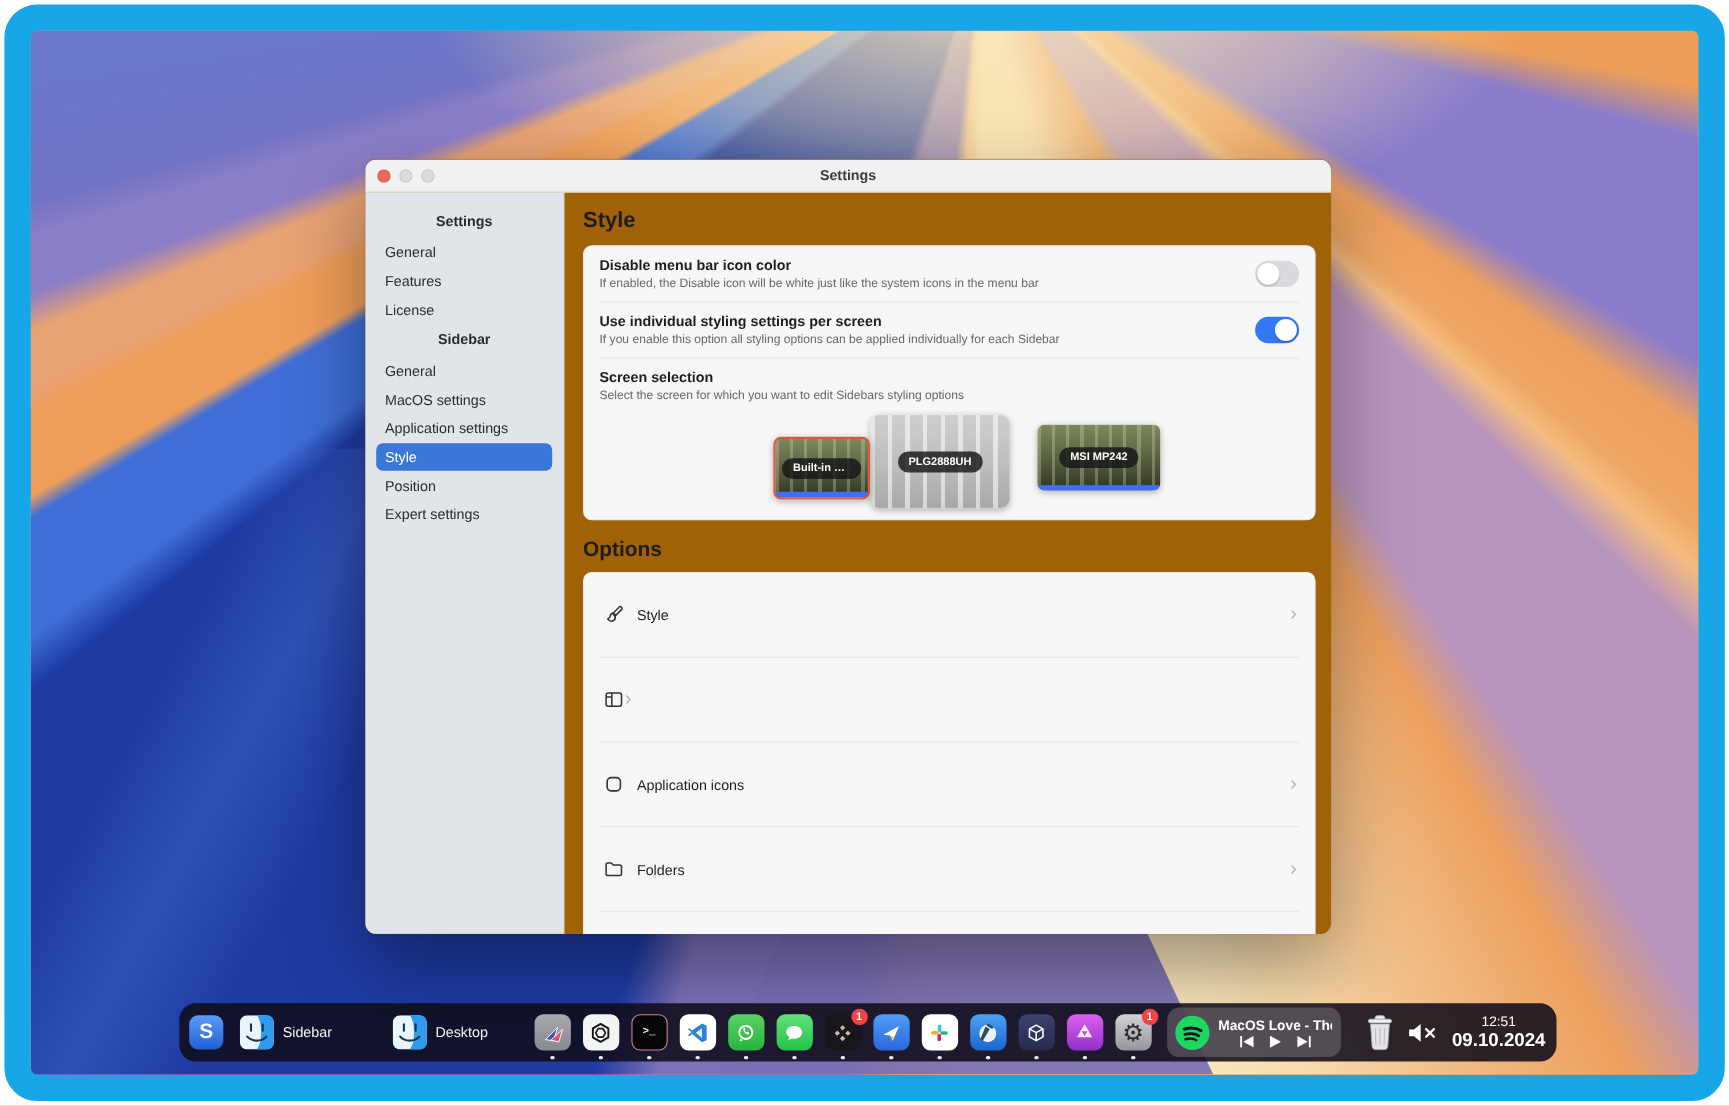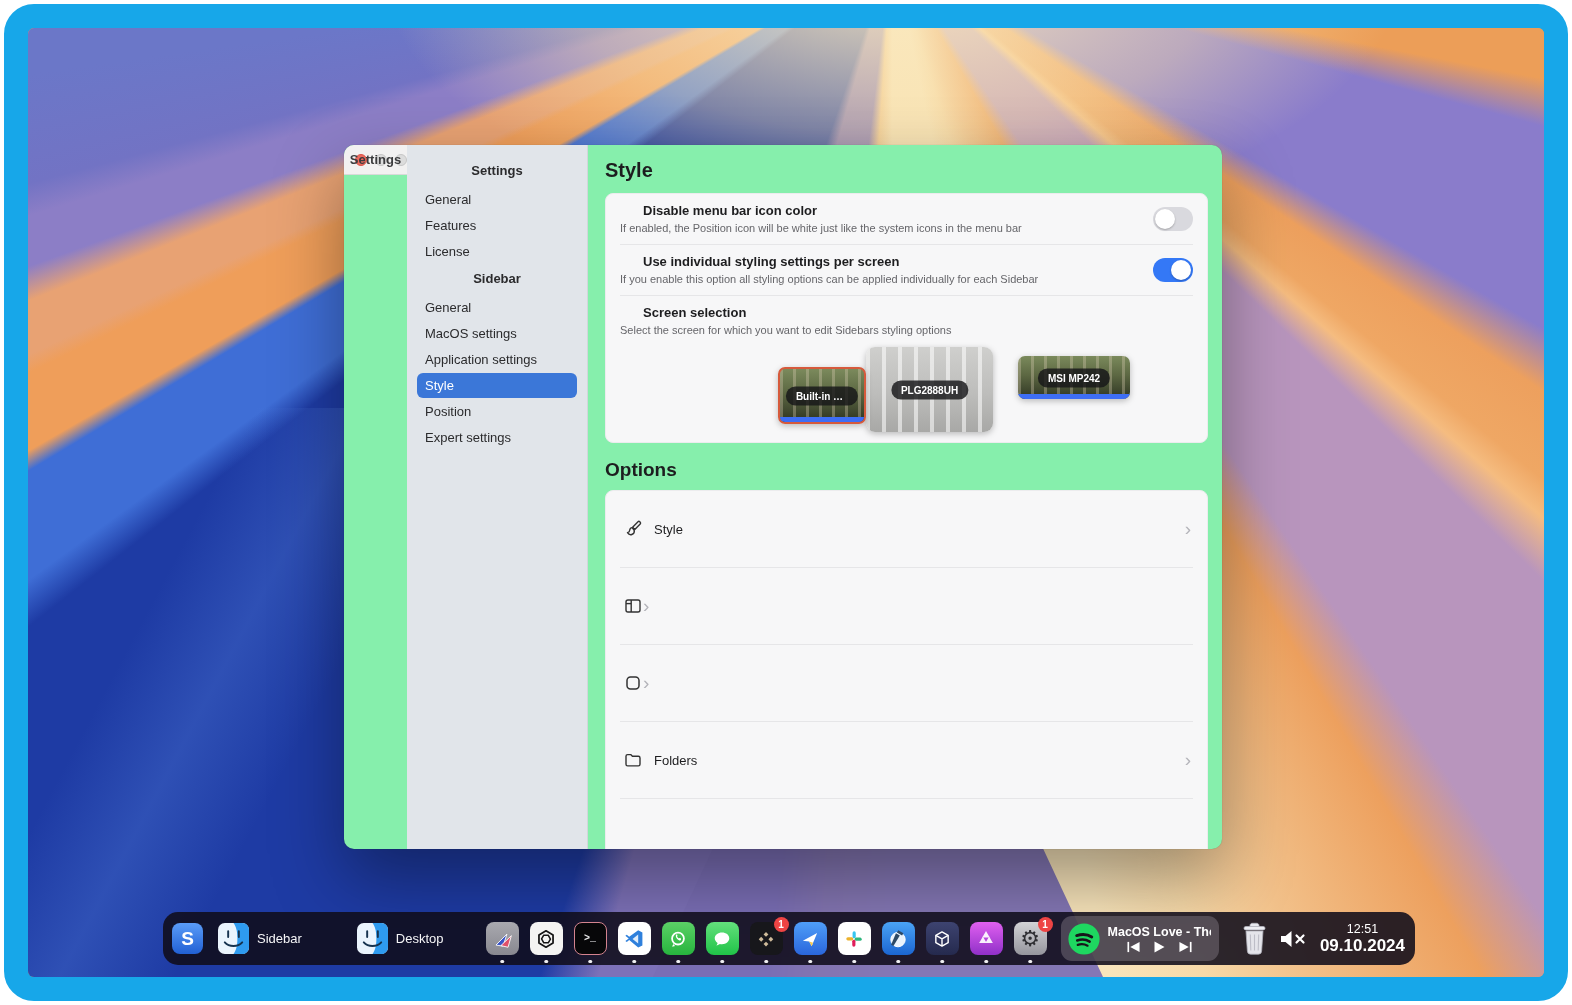--- a/index.html
+++ b/index.html
@@ -24,43 +24,43 @@
         #3f6ed6 239deg, #ef9e5a 240deg, #ef9e5a 244deg, #e8a273 245deg,
         #e8a273 248deg, #8c7ec6 250deg, #8c7ec6 253deg, #7273c4 255deg,
         #6b77c8 262deg, #6b77c8 270deg);
   }
   .wall-streak { position:absolute; left:-40px; top:380px; width:560px; height:620px;
     background:linear-gradient(118deg, rgba(90,135,225,0) 30%, rgba(90,135,225,.28) 42%, rgba(90,135,225,0) 55%); }
   .wall-periwinkle { position:absolute; left:585px; bottom:0; width:500px; height:150px;
     background:rgba(122,110,180,.92); clip-path:polygon(8% 100%, 98% 100%, 84% 0%, 22% 0%); }
 
   
-  .window { position:absolute; left:316px; top:117px; width:878px; height:704px;
-    border-radius:10px; background:#86efac; box-shadow:0 30px 70px rgba(0,0,0,.38), 0 0 1px rgba(0,0,0,.3);
-    display:flex; flex-direction:row; overflow:hidden; }
+  .window { position:absolute; left:304px; top:117px; width:878px; height:704px;
+    border-radius:10px; background:#a16207; box-shadow:0 30px 70px rgba(0,0,0,.38), 0 0 1px rgba(0,0,0,.3);
+    display:flex; flex-direction:column; overflow:hidden; }
   .titlebar { height:30px; background:#f2f1f1; border-bottom:1px solid #d9d9d9;
     display:flex; align-items:center; position:relative; flex:0 0 auto; }
   .lights { display:flex; gap:8px; margin-left:11px; }
   .light { width:12px; height:12px; border-radius:50%; }
   .light.red { background:#ed6a5f; border:0.5px solid #d95348; }
   .light.gray { background:#dcdcdc; border:0.5px solid #c6c6c6; }
   .win-title { position:absolute; left:0; right:0; text-align:center; font-size:13px; font-weight:700; color:#3c3c3e; }
 
   .win-body { flex:1; display:flex; min-height:0; }
   .sb { width:181px; background:#e1e5ea; border-right:1px solid #d2d6db; padding-top:12px; flex:0 0 auto; }
   .sb-header { text-align:center; font-size:13px; font-weight:700; color:#2b2b2d; padding:6px 0 8px; }
   .sb-item { margin:1px 10px; padding:5px 8px; font-size:13px; color:#2b2b2d; border-radius:6px; cursor:default; }
   .sb-item[data-selected="true"] { background:#3b77d8; color:#ffffff; }
 
   .content { flex:1; padding:12px 14px 0 17px; overflow:hidden; }
   .page-title { font-size:20px; font-weight:600; color:#1d1d1f; margin:2px 0 11px; }
   .card { background:#f7f7f8; border:1px solid #ececee; border-radius:8px; }
   .srow { display:flex; align-items:center; padding:8px 14px; }
   .srow .txt { flex:1; min-width:0; }
-  .srow .t { font-size:13px; font-weight:700; color:#1d1d1f; line-height:17px;margin-left:23px; }
+  .srow .t { font-size:13px; font-weight:700; color:#1d1d1f; line-height:17px; }
   .srow .s { font-size:11px; color:#66666a; line-height:15px; margin-top:2px; }
   .divider { height:1px; background:#e6e6e8; margin:0 14px; }
 
   .toggle { width:40px; height:24px; border-radius:12px; background:#d9d9de; position:relative; flex:0 0 auto; margin-left:14px; cursor:pointer; }
   .toggle .knob { position:absolute; top:2px; width:20px; height:20px; border-radius:50%; background:#fff; box-shadow:0 1px 2px rgba(0,0,0,.25); left:2px; transition:left .1s; }
   .toggle[data-state="on"] { background:#3478f6; }
   .toggle[data-state="on"] .knob { left:18px; }
 
   .screens-row { position:relative; height:92px; margin-top:4px; }
   .thumb { position:absolute; border-radius:7px; overflow:hidden; cursor:pointer;
@@ -71,21 +71,21 @@
   .thumb.forest { background:
       repeating-linear-gradient(90deg, rgba(214,202,176,.35) 0 3px, rgba(0,0,0,0) 3px 13px),
       linear-gradient(180deg,#7b8a5c 0%, #5c6742 45%, #3f472e 80%, #2e331f 100%); }
   .thumb.forest::after { content:""; position:absolute; left:0; right:0; bottom:0; height:5px; background:#3e6ef5; }
   .thumb.gray { background:
       repeating-linear-gradient(90deg, rgba(255,255,255,.55) 0 4px, rgba(0,0,0,0) 4px 16px),
       linear-gradient(180deg,#cfcfcd 0%, #bdbdbb 55%, #a8a8a6 100%); }
   .thumb[data-selected="true"] { border:2.5px solid #d65a3c; }
   .thumb.t-builtin { left:158px; top:25px; width:88px; height:57px; z-index:3; }
   .thumb.t-plg { left:246px; top:5px; width:127px; height:85px; z-index:1; border-radius:9px; }
-  .thumb.t-msi { left:398px; top:14px; width:112px; height:43px; z-index:2; }
+  .thumb.t-msi { left:398px; top:14px; width:112px; height:60px; z-index:2; }
 
   .options-header { font-size:19px; font-weight:600; color:#1d1d1f; margin:16px 0 9px; }
   .orow { display:flex; align-items:center; height:76px; padding:0 16px; cursor:pointer; }
   .orow .oicon { width:21px; height:21px; flex:0 0 auto; display:flex; align-items:center; justify-content:center; }
   .orow .olabel { font-size:13px; color:#1d1d1f; margin-left:11px; flex:1; }
   .orow .chev { font-size:19px; color:#b4b4ba; line-height:1; transform:translateY(-1px); }
 
   
   .dock { position:absolute; left:135px; top:884px; width:1252px; height:53px;
     background:rgba(16,13,26,.88); border-radius:15px; display:flex; align-items:center; padding:0 10px 0 9px; }
@@ -164,21 +164,21 @@
         <div class="sb-item">Expert settings</div>
       </div>
 
       <div class="content">
         <div class="page-title">Style</div>
 
         <div class="card">
           <div class="srow">
             <div class="txt">
               <div class="t">Disable menu bar icon color</div>
-              <div class="s">If enabled, the Position icon will be white just like the system icons in the menu bar</div>
+              <div class="s">If enabled, the Disable icon will be white just like the system icons in the menu bar</div>
             </div>
             <div class="toggle" data-state="off">
                   <div class="knob"></div>
                 </div>
           </div>
           <div class="divider"></div>
           <div class="srow">
             <div class="txt">
               <div class="t">Use individual styling settings per screen</div>
               <div class="s">If you enable this option all styling options can be applied individually for each Sidebar</div>
@@ -229,20 +229,21 @@
             </span>
             <span class="chev">›</span>
           </div>
           <div class="divider"></div>
           <div class="orow">
             <span class="oicon">
               <svg width="20" height="20" viewBox="0 0 20 20">
                     <rect x="4" y="4" width="12" height="12" rx="3.5" fill="none" stroke="#333" stroke-width="1.5"></rect>
                   </svg>
             </span>
+            <span class="olabel">Application icons</span>
             <span class="chev">›</span>
           </div>
           <div class="divider"></div>
           <div class="orow">
             <span class="oicon">
               <svg width="20" height="20" viewBox="0 0 20 20">
                     <path d="M3 6.2c0-.9.7-1.6 1.6-1.6h3.1l1.7 1.7h6c.9 0 1.6.7 1.6 1.6v6.4c0 .9-.7 1.6-1.6 1.6H4.6c-.9 0-1.6-.7-1.6-1.6z" fill="none" stroke="#333" stroke-width="1.4" stroke-linejoin="round"></path>
                   </svg>
             </span>
             <span class="olabel">Folders</span>

